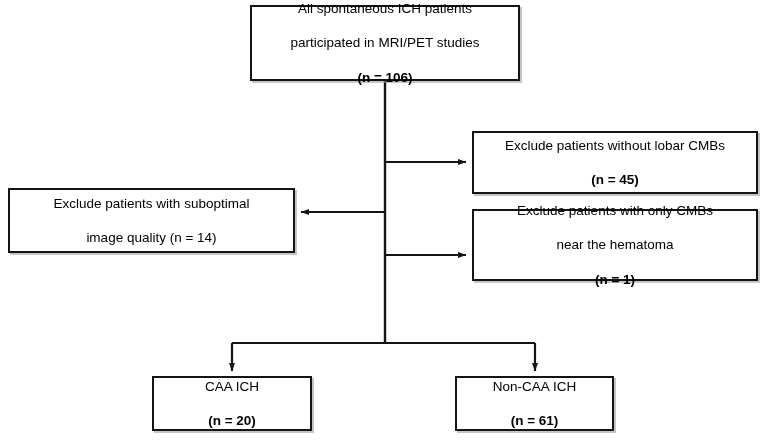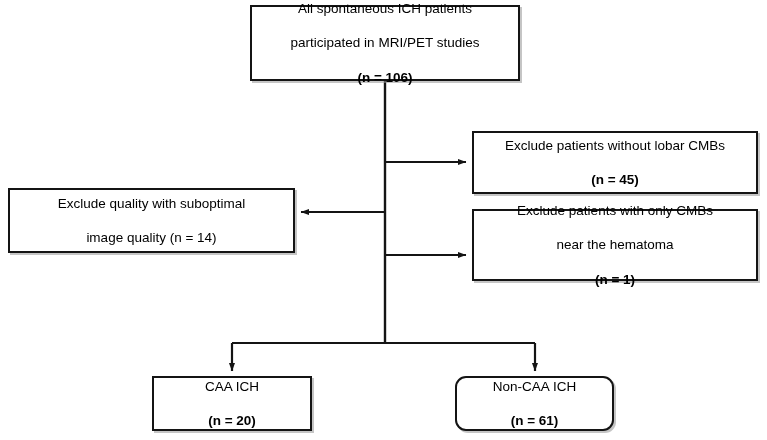--- a/index.html
+++ b/index.html
@@ -92,32 +92,32 @@
   <div class="node-box" style="left:472px; top:209px; width:286px; height:72px;">
     <div class="node-text">
       <span class="node-line">Exclude patients with only CMBs</span>
       <span class="node-line">near the hematoma</span>
       <span class="node-line bold">(n = 1)</span>
     </div>
   </div>
 
   <div class="node-box" style="left:8px; top:188px; width:287px; height:65px;">
     <div class="node-text">
-      <span class="node-line">Exclude quality with suboptimal</span>
+      <span class="node-line">Exclude patients with suboptimal</span>
       <span class="node-line"><span>image quality (</span><span class="bold">n = 14</span><span>)</span></span>
     </div>
   </div>
 
   <div class="node-box" style="left:152px; top:376px; width:160px; height:55px;align-items:center;">
     <div class="node-text">
       <span class="node-line">CAA ICH</span>
       <span class="node-line bold">(n = 20)</span>
     </div>
   </div>
 
-  <div class="node-box" style="left:455px; top:376px; width:159px; height:55px;border-radius:11px;">
+  <div class="node-box" style="left:455px; top:376px; width:159px; height:55px;">
     <div class="node-text">
       <span class="node-line">Non-CAA ICH</span>
       <span class="node-line bold">(n = 61)</span>
     </div>
   </div>
 
 </div>
 
 </body></html>

